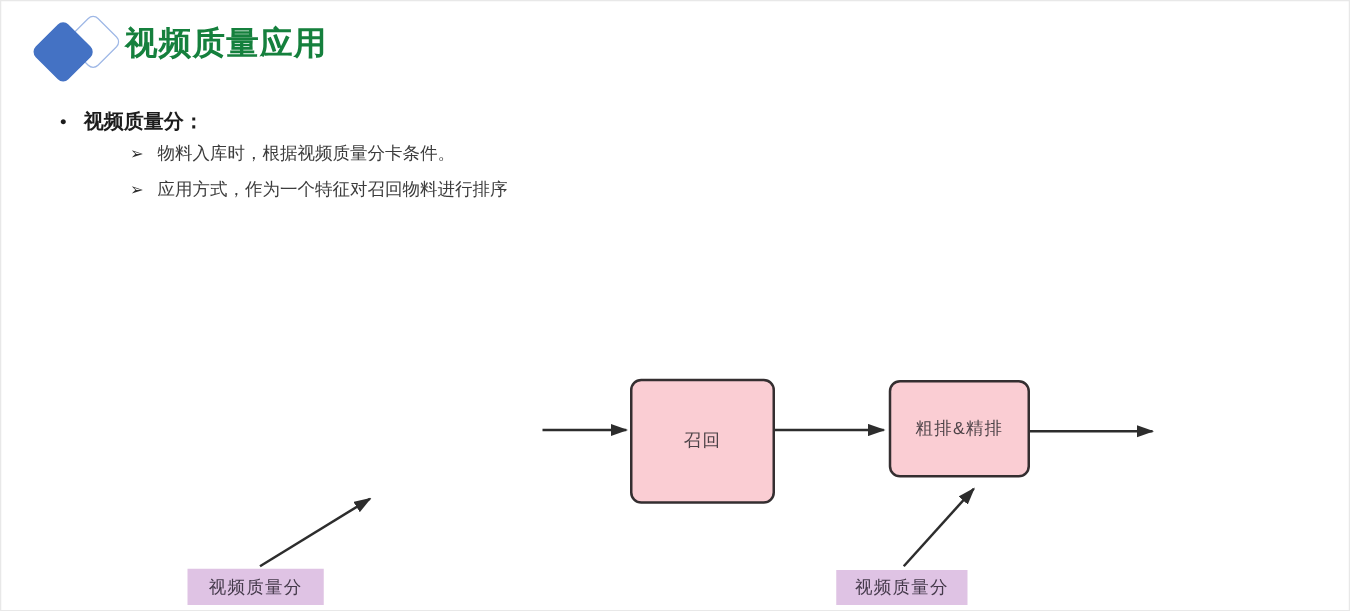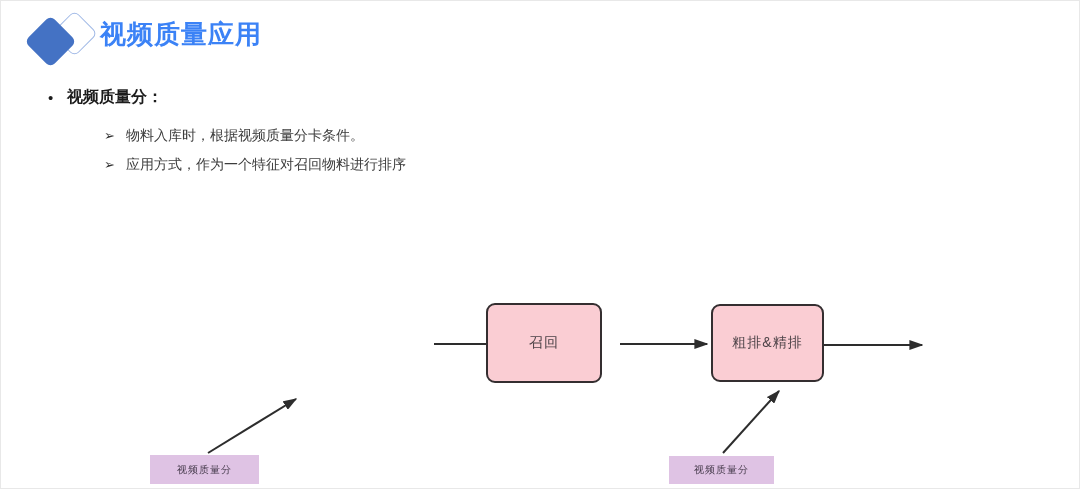--- a/index.html
+++ b/index.html
@@ -23,47 +23,47 @@
     border: 1.5px solid #9FB8E6; border-radius: 6px;
     background: #ffffff; transform: rotate(45deg); z-index: 1;
   }
   .diamond.filled {
     width: 37px; height: 37px; left: 6px; top: 16px;
     background: #4472C4; border-radius: 6px;
     transform: rotate(45deg); z-index: 2;
   }
   .page-title {
     position: absolute; left: 99px; top: 16px; margin: 0;
-    font-size: 26px; font-weight: 700; color: #3b82f6; letter-spacing: 1px;
+    font-size: 26px; font-weight: 700; color: #15803d; letter-spacing: 1px;
   }
   .weibo-logo { position: absolute; left: 943px; top: 14px; width: 125px; height: 48px; }
 
   
   .lead-bullet { position: absolute; left: 47px; top: 88px; font-size: 15px; color: #1c1c1c; }
   .lead-text   { position: absolute; left: 66px; top: 86px; font-size: 16px; font-weight: 700; color: #1c1c1c; }
-  .sub-line { position: absolute; left: 103px; font-size: 14px; color: #3c3c3c; white-space: nowrap; margin-top: 13px; }
+  .sub-line { position: absolute; left: 103px; font-size: 14px; color: #3c3c3c; white-space: nowrap; }
   .sub-line .glyph { display: inline-block; width: 22px; font-size: 13px; color: #2e2e2e; }
   .sub-line-1 { top: 113px; }
   .sub-line-2 { top: 142px; }
 
   
   .arrow-layer { position: absolute; left: 0; top: 0; width: 1080px; height: 489px; pointer-events: none; z-index: 1; }
   .node {
     position: absolute; z-index: 2;
     display: flex; align-items: center; justify-content: center;
     background: #FACDD3; border: 2px solid #342E30;
     font-size: 14px; color: #4C4247; letter-spacing: 1px;
   }
   .node-ellipse { left: 276px; top: 280px; width: 157px; height: 127px; border-radius: 50%; }
-  .node-recall  { left: 485px; top: 302px; width: 116px; height: 80px; border-radius: 9px; }
+  .node-recall  { left: 503px; top: 302px; width: 116px; height: 100px; border-radius: 9px; }
   .node-rank    { left: 710px; top: 303px; width: 113px; height: 78px; border-radius: 9px; }
   .tag {
     position: absolute; z-index: 2;
     display: flex; align-items: center; justify-content: center;
-    background: #DFC3E4; font-size: 10px; color: #44394a; letter-spacing: 1px;
+    background: #DFC3E4; font-size: 14px; color: #44394a; letter-spacing: 1px;
   }
   .tag-left  { left: 149px; top: 454px; width: 109px; height: 29px; }
   .tag-right { left: 668px; top: 455px; width: 105px; height: 28px; }
 </style>
 </head>
 <body>
 
 <div class="slide">
 
   <div class="title-icon">

